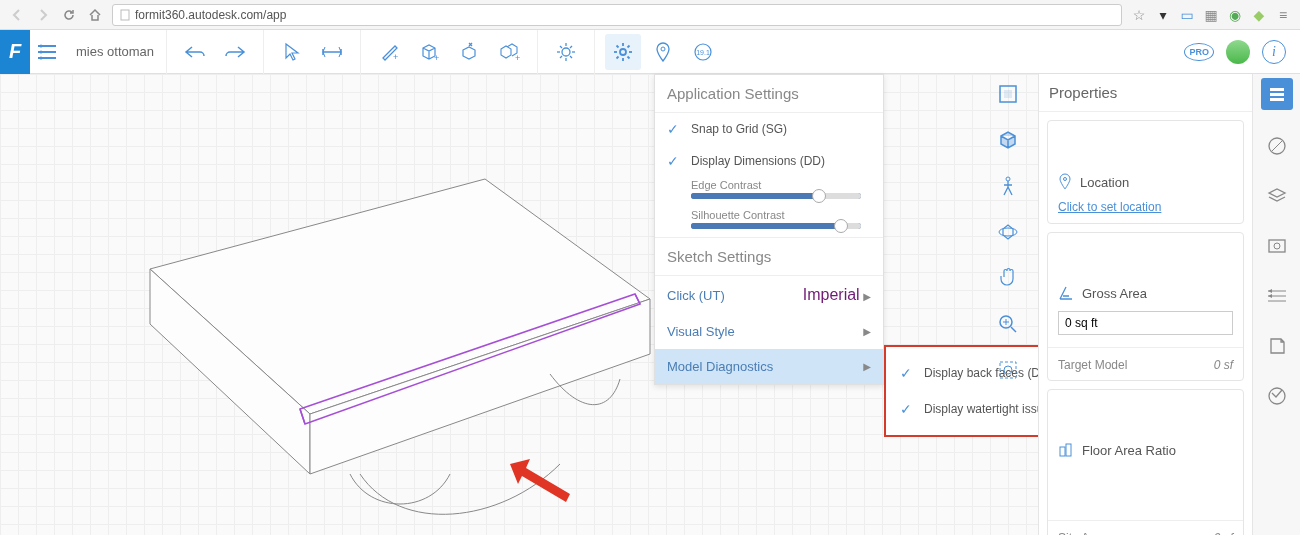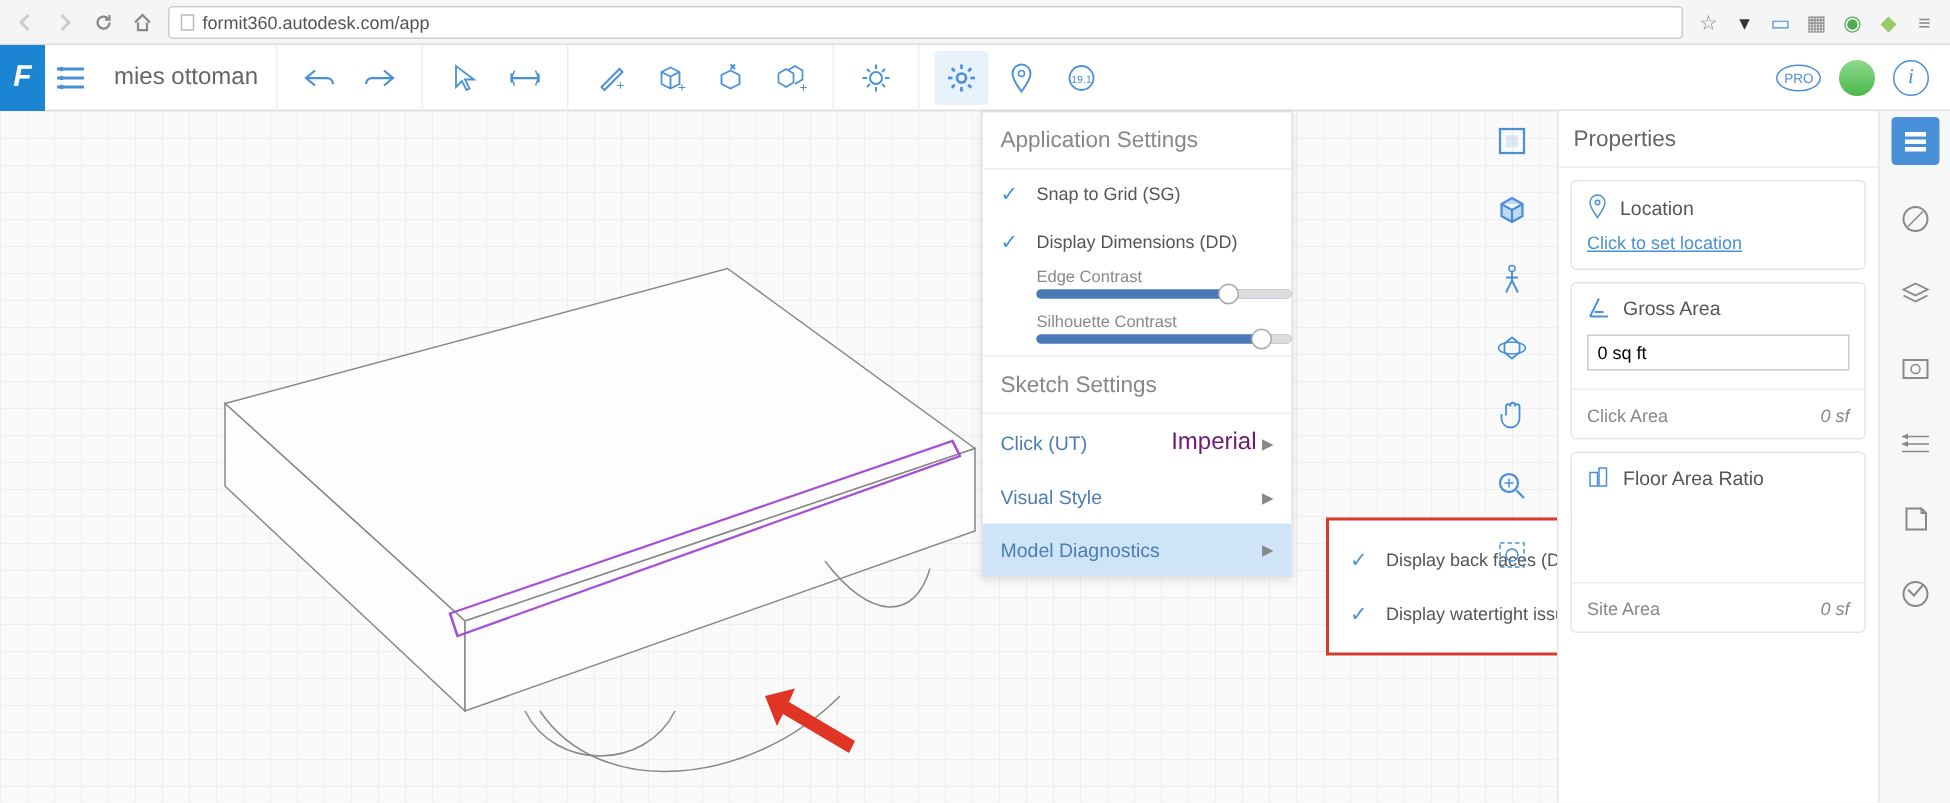--- a/index.html
+++ b/index.html
@@ -10,36 +10,36 @@
   .nav-btn { width: 18px; height: 18px; display:flex; align-items:center; justify-content:center; color:#888; }
   .nav-btn.disabled { color:#ccc; }
   .url-bar { flex:1; height:22px; background:#fff; border:1px solid #ccc; border-radius:3px; display:flex; align-items:center; padding:0 6px; font-size:12px; color:#555; gap:4px;}
   .ext-icons { display:flex; gap:6px; align-items:center; }
   .ext-icon { width:18px; height:18px; display:flex; align-items:center; justify-content:center; color:#888; font-size:14px;}
 
   
   .app-bar { height: 44px; background:#fff; border-bottom:1px solid #e0e0e0; display:flex; align-items:center; }
   .logo { width:30px; height:44px; background:#1b85d4; color:#fff; font-weight:bold; font-size:20px; display:flex; align-items:center; justify-content:center; font-style:italic;}
   .file-btn { width:34px; height:44px; display:flex; align-items:center; justify-content:center; color:#4a90d9; }
-  .project-name { padding:0 12px; font-size:16px; color:#666; border-right:1px solid #eee; height:44px; display:flex; align-items:center; min-width:100px;}
+  .project-name { padding:0 12px; font-size:13px; color:#666; border-right:1px solid #eee; height:44px; display:flex; align-items:center; min-width:100px;}
   .tool-group { display:flex; align-items:center; height:44px; padding:0 10px; border-right:1px solid #eee; gap:4px;}
   .tool-btn { width:36px; height:36px; display:flex; align-items:center; justify-content:center; color:#4a90d9; border-radius:3px;}
   .tool-btn.active { background:#e8f2fb; }
   .tool-btn.gear { color:#4a90d9; }
   .spacer { flex:1; }
-  .pro-badge { border:1px solid #4a90d9; border-radius:50%; padding:3px 4px; font-size:9px; color:#4a90d9; font-weight:normal;}
+  .pro-badge { border:1px solid #4a90d9; border-radius:50%; padding:3px 4px; font-size:9px; color:#4a90d9; font-weight:bold;}
   .user-avatar { width:24px; height:24px; border-radius:50%; background: linear-gradient(#8fd98f,#4ab84a); }
   .info-btn { width:24px; height:24px; border:1.5px solid #4a90d9; border-radius:50%; color:#4a90d9; display:flex; align-items:center; justify-content:center; font-size:14px; font-style:italic; font-family:serif;}
 
   
   .canvas { position:absolute; top:74px; left:0; right:0; bottom:0; background:#fafafa; background-image: linear-gradient(#eee 1px, transparent 1px), linear-gradient(90deg, #eee 1px, transparent 1px); background-size:18px 18px; }
   .arrow-annotation { position:absolute; left:500px; top:380px; }
 
   
-  .settings-panel { position:absolute; top:74px; left:654px; width:208px; background:#fff; border:1px solid #e0e0e0; box-shadow:0 2px 6px rgba(0,0,0,.1); font-size:13px; color:#555;}
+  .settings-panel { position:absolute; top:74px; left:654px; width:230px; background:#fff; border:1px solid #e0e0e0; box-shadow:0 2px 6px rgba(0,0,0,.1); font-size:13px; color:#555;}
   .settings-header { padding:10px 12px; font-size:15px; color:#888; border-bottom:1px solid #eee;}
   .settings-item { padding:8px 12px; display:flex; align-items:center; gap:10px; font-size:12px;}
   .check { color:#4a90d9; font-size:14px; width:14px;}
   .slider-row { padding:2px 12px 8px 36px; }
   .slider-label { font-size:11px; color:#888; margin-bottom:2px;}
   .slider-track { height:6px; background:#4a79b5; border-radius:3px; position:relative; width:170px;}
   .slider-track .fill { height:6px; background:#4a79b5; border-radius:3px;}
   .slider-track .rest { height:6px; background:#ddd; border-radius:0 3px 3px 0; }
   .slider-wrap {display:flex;}
   .slider-thumb { width:14px; height:14px; background:#fff; border:1px solid #aaa; border-radius:50%; position:absolute; top:-4px; transform:translateX(-50%);}
@@ -53,21 +53,21 @@
   .submenu-item { padding:10px 14px; display:flex; align-items:center; gap:10px; font-size:12px; color:#555;}
 
   
   .view-tools { position:absolute; top:80px; right:272px; width:40px; display:flex; flex-direction:column; align-items:center; gap:18px; }
   .view-tool { width:28px; height:28px; color:#4a90d9; display:flex; align-items:center; justify-content:center;}
 
   
   .props-panel { position:absolute; top:74px; right:48px; width:214px; bottom:0; background:#fff; border-left:1px solid #e5e5e5; }
   .props-header { padding:10px; font-size:15px; color:#666; border-bottom:1px solid #eee;}
   .prop-card { border:1px solid #e5e5e5; border-radius:4px; margin:8px; padding:8px 10px;}
-  .prop-card-title { display:flex; align-items:center; gap:8px; color:#555; font-size:13px; margin-bottom:6px;}
+  .prop-card-title { display:flex; align-items:center; gap:8px; color:#555; font-size:13px; margin-bottom:6px;margin-top:44px;}
   .prop-card-title svg { color:#4a90d9; }
   .prop-link { color:#4a90d9; font-size:12px;}
   .prop-input { width:100%; border:1px solid #ccc; padding:4px 6px; font-size:12px; margin-top:4px; margin-bottom:6px;}
   .prop-row { display:flex; justify-content:space-between; font-size:12px; color:#888; padding-top:4px;}
   .prop-row .val { font-style:italic;text-align:center;}
   .prop-sep { border-top:1px solid #eee; margin:6px -10px 6px;}
 
   
   .right-rail { position:absolute; top:74px; right:0; width:48px; bottom:0; background:#f7f7f7; border-left:1px solid #e5e5e5; display:flex; flex-direction:column; align-items:center; padding-top:10px; gap:22px;}
   .rail-btn { width:28px; height:28px; color:#888; display:flex; align-items:center; justify-content:center;}
@@ -381,21 +381,21 @@
   <div class="prop-card">
     <div class="prop-card-title">
         <svg width="16" height="16">
           <path d="M2 14 L8 2 M2 14 H14 M5 11 L11 11" stroke="currentColor" fill="none" stroke-width="1.3"></path>
         </svg>
         <span>Gross Area</span>
       </div>
     <input class="prop-input" value="0 sq ft" style="">
     <div class="prop-sep"></div>
     <div class="prop-row">
-        <span>Click Area</span>
+        <span>Target Model</span>
         <span class="val">0 sf</span>
       </div>
   </div>
 
   <div class="prop-card">
     <div class="prop-card-title">
         <svg width="16" height="16">
           <rect x="2" y="5" width="5" height="9" stroke="currentColor" fill="none"></rect>
           <rect x="8" y="2" width="5" height="12" stroke="currentColor" fill="none"></rect>
         </svg>

